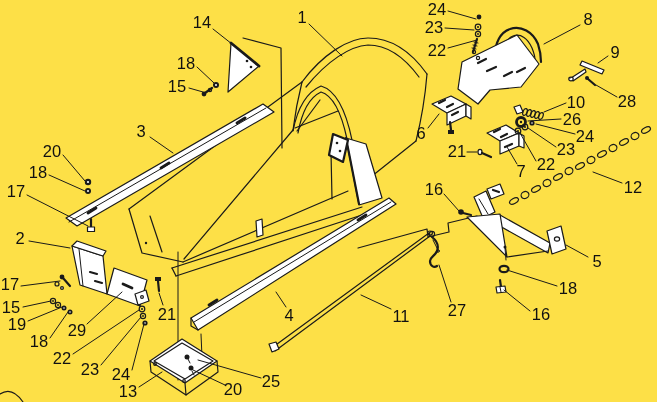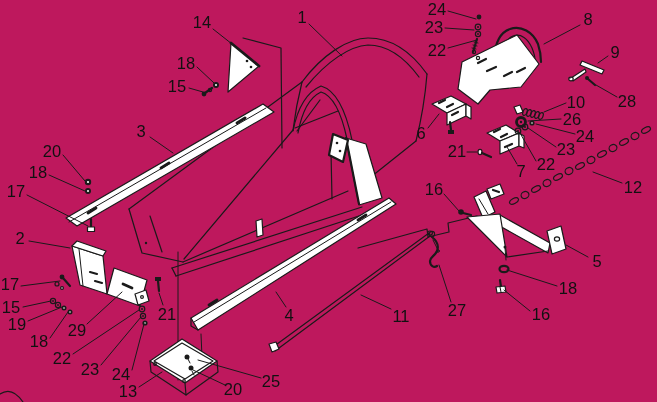--- a/index.html
+++ b/index.html
@@ -1,16 +1,16 @@
 <!DOCTYPE html>
 <html><head>
 <meta charset="utf-8">
 <style>
   html,body { margin:0; padding:0; background:#fff; }
-  .stage { position:relative; width:657px; height:402px; background:#be185d; overflow:hidden; }
+  .stage { position:relative; width:657px; height:402px; background:#fde047; overflow:hidden; }
   svg { display:block; }
   
   svg path, svg line, svg polyline, svg polygon, svg rect, svg circle, svg ellipse {
     stroke:#1a1a1a; stroke-width:1.2; fill:none; stroke-linecap:round; stroke-linejoin:round;
   }
   .w  { fill:#ffffff; }
   .d  { fill:#1a1a1a; stroke:none; }
   .wh { fill:#ffffff; stroke:none; }
   .t2 { stroke-width:2.2; }
   .t3 { stroke-width:2.8; }

